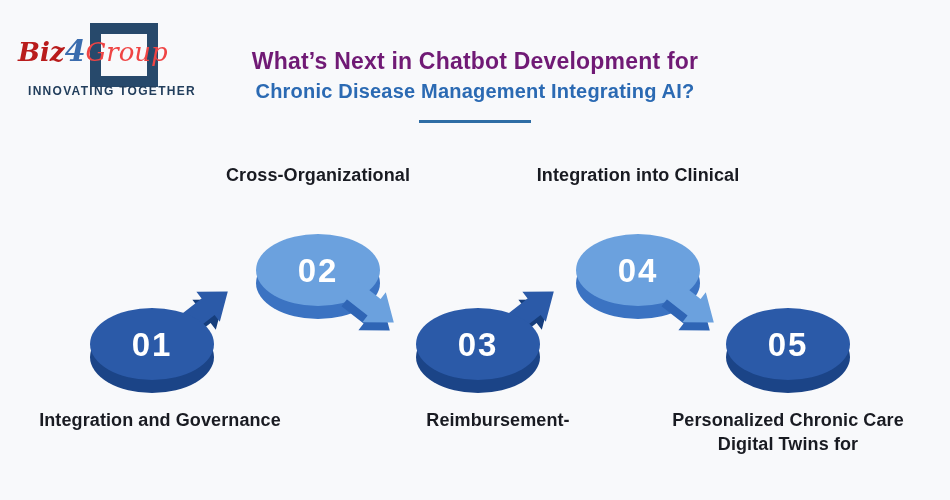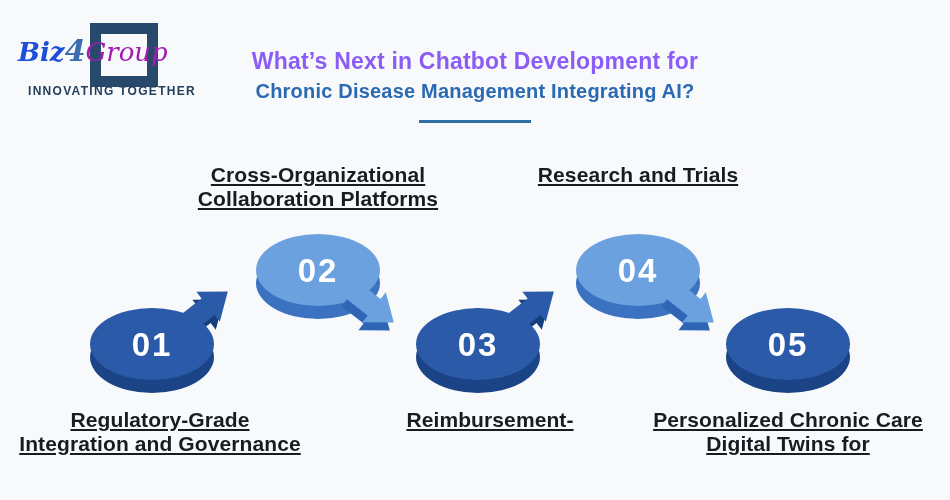--- a/index.html
+++ b/index.html
@@ -16,45 +16,44 @@
   .logo { position: absolute; left: 18px; top: 12px; width: 165px; height: 100px; }
   .logo-square {
     position: absolute; left: 72px; top: 11px; width: 68px; height: 64px;
     border: 11px solid #27496b;
   }
   .logo-text {
     position: absolute; left: 0; top: 24px; width: 160px;
     font-family: "DejaVu Serif", serif; font-style: italic;
     font-size: 26px; line-height: 30px; white-space: nowrap;
   }
-  .logo-text .biz   { color: #1d4ed8; font-weight: bold; }
+  .logo-text .biz   { color: #b91c1c; font-weight: bold; }
   .logo-text .four  { color: #3a6cae; font-weight: bold; font-size: 30px; }
-  .logo-text .group { color: #a21caf; }
+  .logo-text .group { color: #ef4444; }
   .logo-tagline {
     position: absolute; left: 10px; top: 72px;
     font-size: 12px; font-weight: bold; letter-spacing: 1.3px; color: #223e5c;
     white-space: nowrap;
   }
 
   
   .header { position: absolute; left: 0; top: 46px; width: 950px; text-align: center; }
-  .title-line1 { font-size: 23px; line-height: 30px; font-weight: bold; color: #8b5cf6; letter-spacing: .2px; }
+  .title-line1 { font-size: 23px; line-height: 30px; font-weight: bold; color: #701a75; letter-spacing: .2px; }
   .title-line2 { font-size: 20px; line-height: 30px; font-weight: bold; color: #2b6ab3; letter-spacing: .2px; }
   .title-underline { width: 112px; height: 3px; background: #2f6da5; margin: 14px auto 0 auto; }
 
   
   .step-label {
     position: absolute; width: 300px; text-align: center;
-    font-size: 21px; line-height: 24px; font-weight: bold; color: #191b22;
+    font-size: 18px; line-height: 24px; font-weight: bold; color: #191b22;
     letter-spacing: .1px;
-    text-decoration: underline;
   }
   .lbl-1 { left: 10px;  top: 408px; }
   .lbl-2 { left: 168px; top: 163px; }
-  .lbl-3 { left: 340px; top: 408px; }
+  .lbl-3 { left: 348px; top: 408px; }
   .lbl-4 { left: 488px; top: 163px; }
   .lbl-5 { left: 638px; top: 408px; }
 
   
   .step-svg { position: absolute; width: 230px; height: 175px; }
   .pos-1 { left: 74px;  top: 262px; }
   .pos-2 { left: 240px; top: 188px; }
   .pos-3 { left: 400px; top: 262px; }
   .pos-4 { left: 560px; top: 188px; }
   .pos-5 { left: 710px; top: 262px; }
@@ -75,32 +74,30 @@
   <div class="logo-tagline">INNOVATING TOGETHER</div>
 </div>
 
 <div class="header">
   <div class="title-line1">What’s Next in Chatbot Development for</div>
   <div class="title-line2">Chronic Disease Management Integrating AI?</div>
   <div class="title-underline"></div>
 </div>
 
 <div class="step-label lbl-1">
-  <div>Regulatory-Grade</div>
   <div>Integration and Governance</div>
 </div>
 <div class="step-label lbl-2">
   <div>Cross-Organizational</div>
-  <div>Collaboration Platforms</div>
 </div>
 <div class="step-label lbl-3">
   <div>Reimbursement-</div>
 </div>
 <div class="step-label lbl-4">
-  <div>Research and Trials</div>
+  <div>Integration into Clinical</div>
 </div>
 <div class="step-label lbl-5">
   <div>Personalized Chronic Care</div>
   <div>Digital Twins for</div>
 </div>
 
 <svg class="step-svg pos-1" viewBox="0 0 230 175">
   <polygon fill="#163e7c" points="114.5,78.3 136.6,61.1 141.8,67.8 149.8,37.4 118.4,37.8 123.6,44.5 101.5,61.7"></polygon>
   <polygon fill="#2b5aa8" points="118.5,70.3 140.6,53.1 145.8,59.8 153.8,29.4 122.4,29.8 127.6,36.5 105.5,53.7"></polygon>
   <ellipse cx="78" cy="95" rx="62" ry="36" fill="#1b4487"></ellipse>

